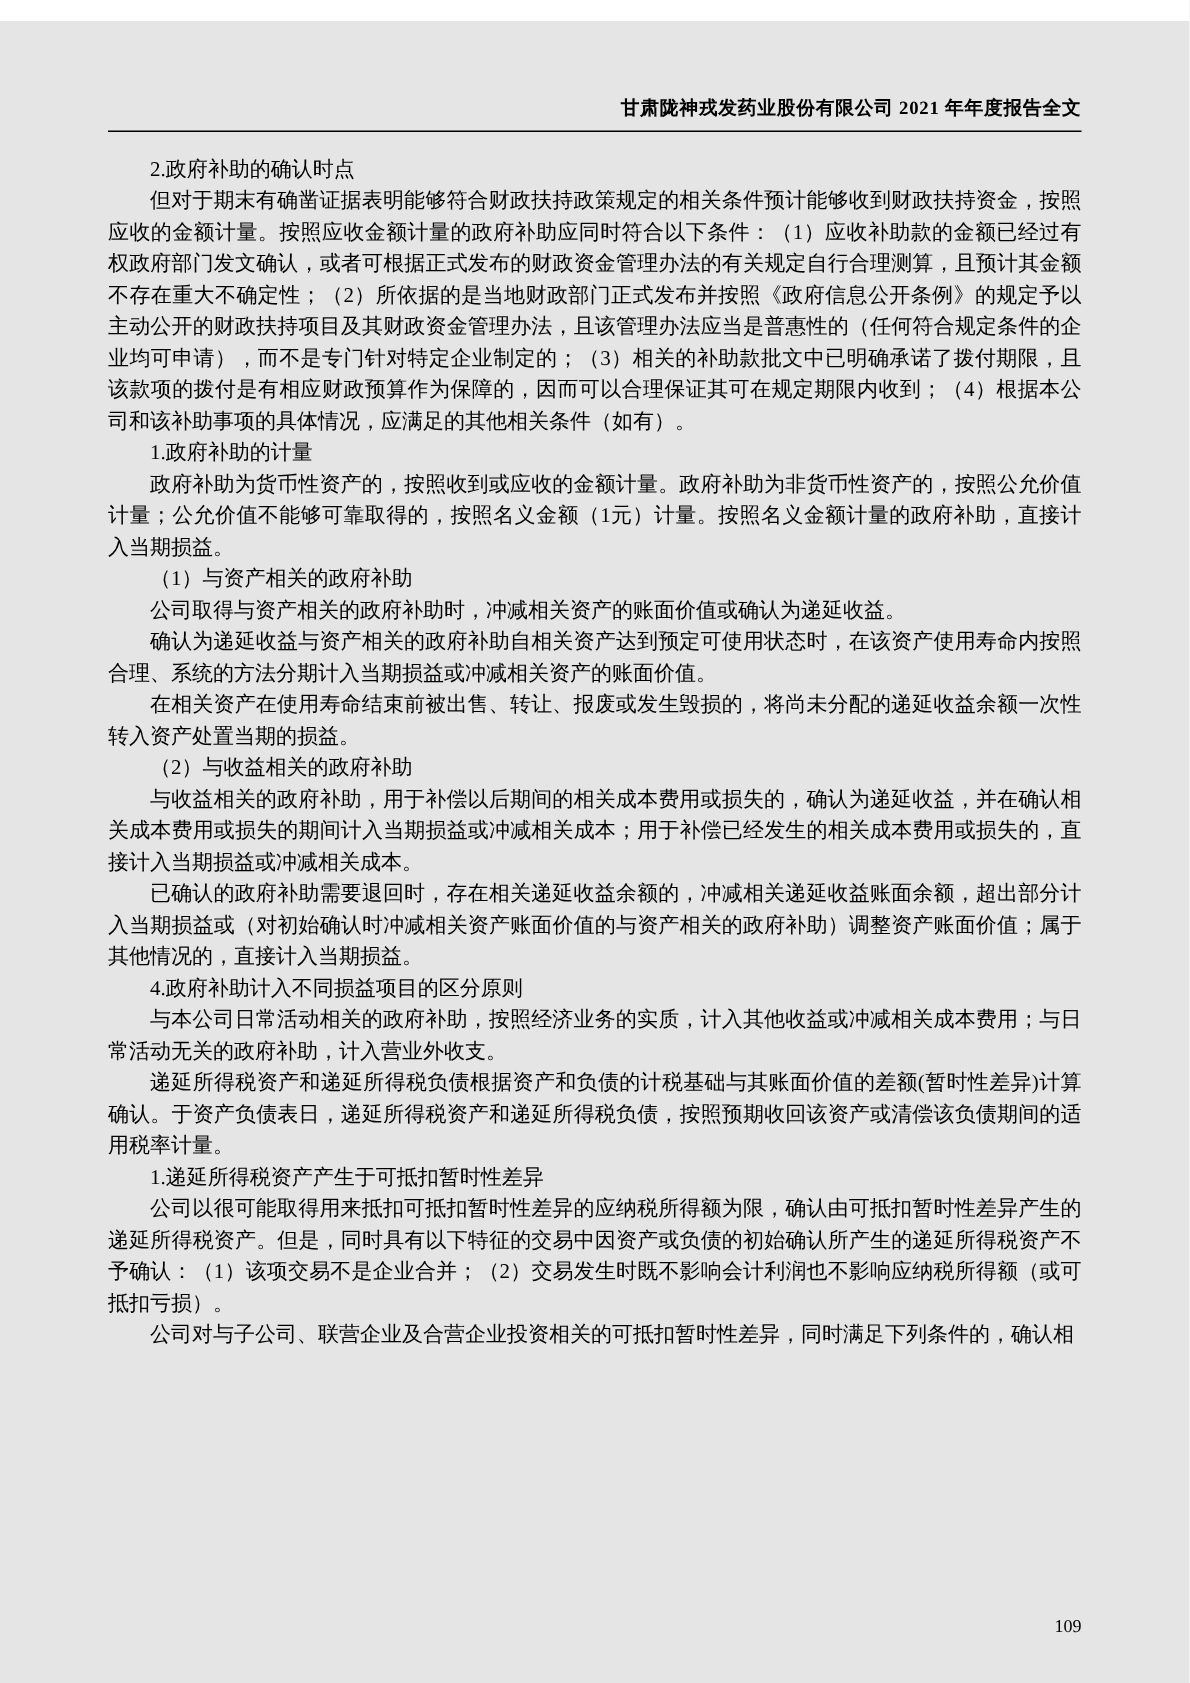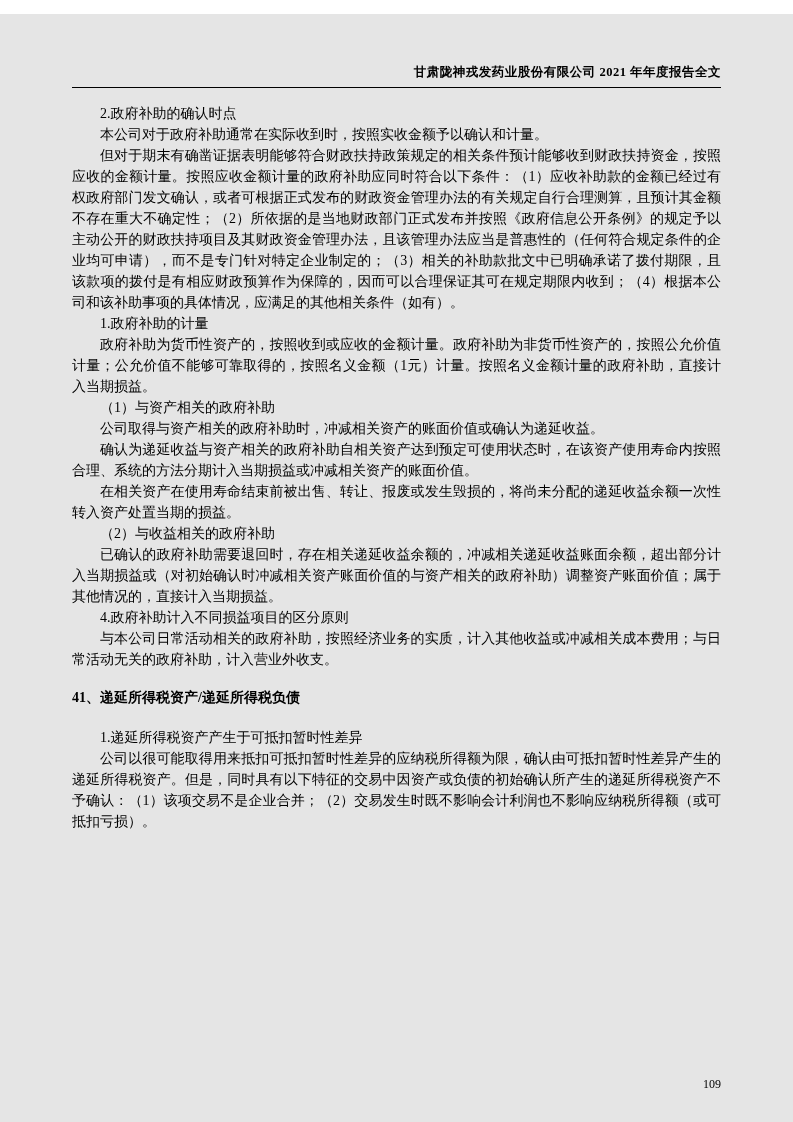--- a/index.html
+++ b/index.html
@@ -61,34 +61,35 @@
 <body>
 
 <div class="page">
 
   <div class="header">
     <span class="header-title">甘肃陇神戎发药业股份有限公司 2021 年年度报告全文</span>
   </div>
 
   <div class="body-text">
     <p class="para">2.政府补助的确认时点</p>
-    <p class="para">本公司对于政府补助通常在实际收到时，按照实收金额予以确认和计量。</p>
     <p class="para">但对于期末有确凿证据表明能够符合财政扶持政策规定的相关条件预计能够收到财政扶持资金，按照应收的金额计量。按照应收金额计量的政府补助应同时符合以下条件：（1）应收补助款的金额已经过有权政府部门发文确认，或者可根据正式发布的财政资金管理办法的有关规定自行合理测算，且预计其金额不存在重大不确定性；（2）所依据的是当地财政部门正式发布并按照《政府信息公开条例》的规定予以主动公开的财政扶持项目及其财政资金管理办法，且该管理办法应当是普惠性的（任何符合规定条件的企业均可申请），而不是专门针对特定企业制定的；（3）相关的补助款批文中已明确承诺了拨付期限，且该款项的拨付是有相应财政预算作为保障的，因而可以合理保证其可在规定期限内收到；（4）根据本公司和该补助事项的具体情况，应满足的其他相关条件（如有）。</p>
     <p class="para">1.政府补助的计量</p>
     <p class="para">政府补助为货币性资产的，按照收到或应收的金额计量。政府补助为非货币性资产的，按照公允价值计量；公允价值不能够可靠取得的，按照名义金额（1元）计量。按照名义金额计量的政府补助，直接计入当期损益。</p>
     <p class="para">（1）与资产相关的政府补助</p>
     <p class="para">公司取得与资产相关的政府补助时，冲减相关资产的账面价值或确认为递延收益。</p>
     <p class="para">确认为递延收益与资产相关的政府补助自相关资产达到预定可使用状态时，在该资产使用寿命内按照合理、系统的方法分期计入当期损益或冲减相关资产的账面价值。</p>
     <p class="para">在相关资产在使用寿命结束前被出售、转让、报废或发生毁损的，将尚未分配的递延收益余额一次性转入资产处置当期的损益。</p>
     <p class="para">（2）与收益相关的政府补助</p>
+    <p class="para">与收益相关的政府补助，用于补偿以后期间的相关成本费用或损失的，确认为递延收益，并在确认相关成本费用或损失的期间计入当期损益或冲减相关成本；用于补偿已经发生的相关成本费用或损失的，直接计入当期损益或冲减相关成本。</p>
     <p class="para">已确认的政府补助需要退回时，存在相关递延收益余额的，冲减相关递延收益账面余额，超出部分计入当期损益或（对初始确认时冲减相关资产账面价值的与资产相关的政府补助）调整资产账面价值；属于其他情况的，直接计入当期损益。</p>
     <p class="para">4.政府补助计入不同损益项目的区分原则</p>
     <p class="para">与本公司日常活动相关的政府补助，按照经济业务的实质，计入其他收益或冲减相关成本费用；与日常活动无关的政府补助，计入营业外收支。</p>
-    <h2 class="section-heading">41、递延所得税资产/递延所得税负债</h2>
+    <p class="para">递延所得税资产和递延所得税负债根据资产和负债的计税基础与其账面价值的差额(暂时性差异)计算确认。于资产负债表日，递延所得税资产和递延所得税负债，按照预期收回该资产或清偿该负债期间的适用税率计量。</p>
     <p class="para">1.递延所得税资产产生于可抵扣暂时性差异</p>
     <p class="para">公司以很可能取得用来抵扣可抵扣暂时性差异的应纳税所得额为限，确认由可抵扣暂时性差异产生的递延所得税资产。但是，同时具有以下特征的交易中因资产或负债的初始确认所产生的递延所得税资产不予确认：（1）该项交易不是企业合并；（2）交易发生时既不影响会计利润也不影响应纳税所得额（或可抵扣亏损）。</p>
+    <p class="para">公司对与子公司、联营企业及合营企业投资相关的可抵扣暂时性差异，同时满足下列条件的，确认相</p>
   </div>
 
   <div class="footer">
     <span class="page-number">109</span>
   </div>
 
 </div>
 
 </body></html>

